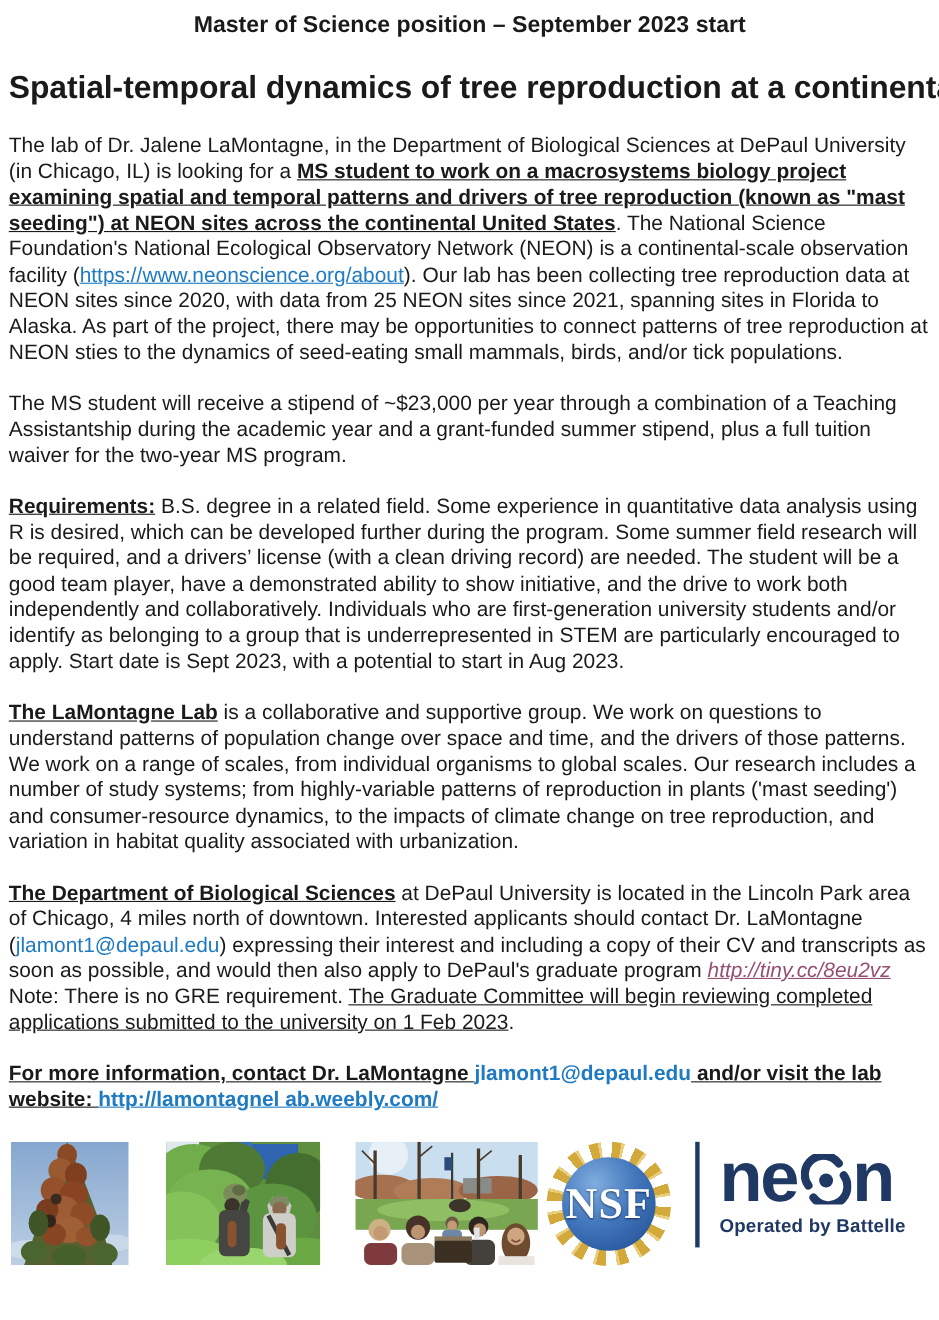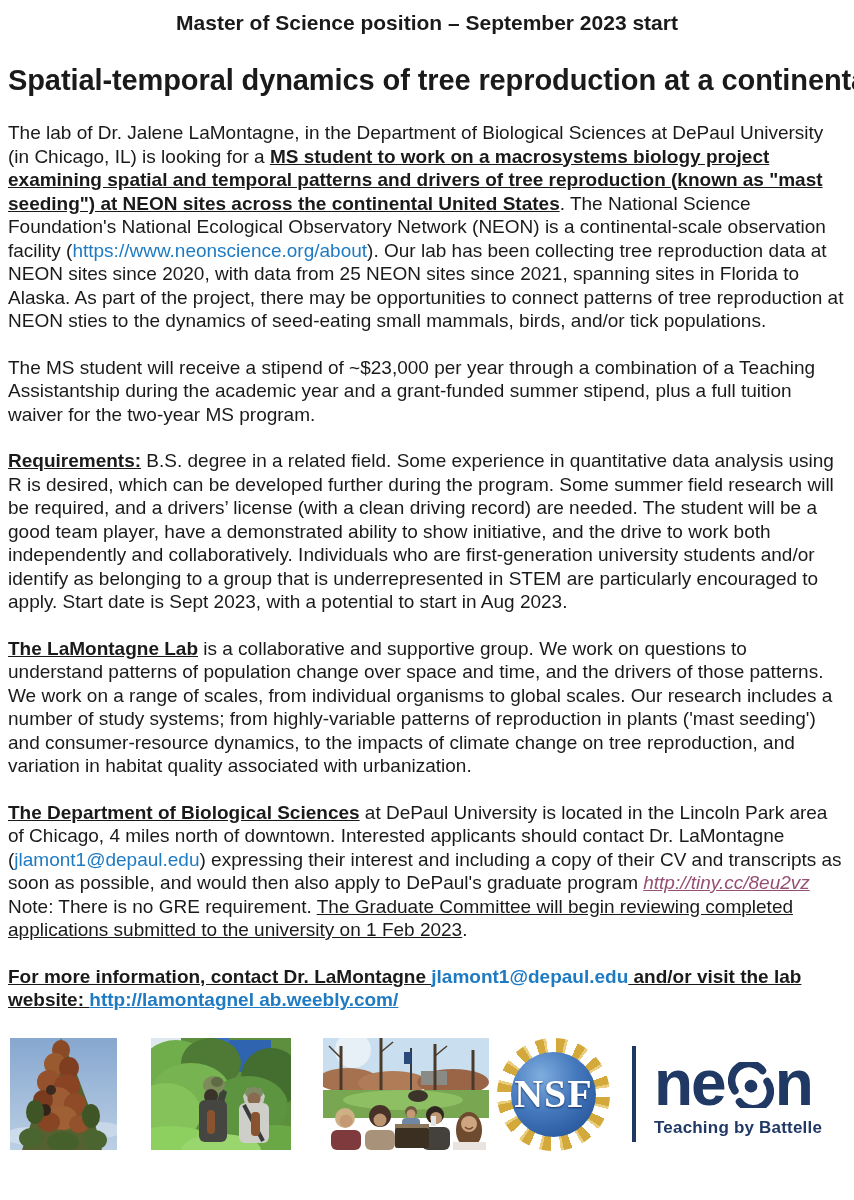--- a/index.html
+++ b/index.html
@@ -22,29 +22,29 @@
   h2.doc-subtitle {
     font-size: 29px; line-height: 26px;
     margin: 31px 0 28px 0;
     font-weight: 700;
     white-space: nowrap;
     letter-spacing: -0.1px;
   }
   p.body-par { margin: 0 0 23px 0; }
   .bold { font-weight: 700; text-decoration: underline; }
   a { cursor: pointer; }
-  .link { color: var(--link, #1e7ac2); }
+  .link { color: var(--link, #1e7ac2); text-decoration: underline; }
   .link-plain { color: var(--link, #1e7ac2); text-decoration: none; }
   .link-visited { color: var(--visited, #954f72); text-decoration: underline; font-style: italic; }
   .underline { text-decoration: underline; }
 
   
   .footer-row {
     display: flex;
-    align-items: center;
+    align-items: flex-start;
     margin-top: 26px;
     padding-left: 2px;
   }
   .photo { flex: 0 0 auto; display: block; }
   .photo-1 { margin-right: 34px; }
   .photo-2 { margin-right: 32px; }
   .photo-3 { margin-right: 8px; }
 
   .nsf-badge { position: relative; width: 113px; height: 113px; margin-right: 22px; flex: 0 0 auto; }
   .nsf-burst {
@@ -211,16 +211,16 @@
   <div class="neon-block">
     <div class="neon-word">
       <span>ne</span>
       <svg class="neon-swirl" width="46" height="46" viewBox="0 0 40 40">
         <circle cx="20" cy="21" r="5.5" fill="#1f3864"></circle>
         <path d="M 6 25 A 14.5 14.5 0 0 1 30 7.5" stroke="#1f3864" stroke-width="6.5" fill="none" stroke-linecap="round"></path>
         <path d="M 34 17 A 14.5 14.5 0 0 1 10 34.5" stroke="#1f3864" stroke-width="6.5" fill="none" stroke-linecap="round"></path>
       </svg>
       <span>n</span>
     </div>
-    <div class="neon-tagline">Teaching by Battelle</div>
+    <div class="neon-tagline">Operated by Battelle</div>
   </div>
 
 </div>
 
 </body></html>

